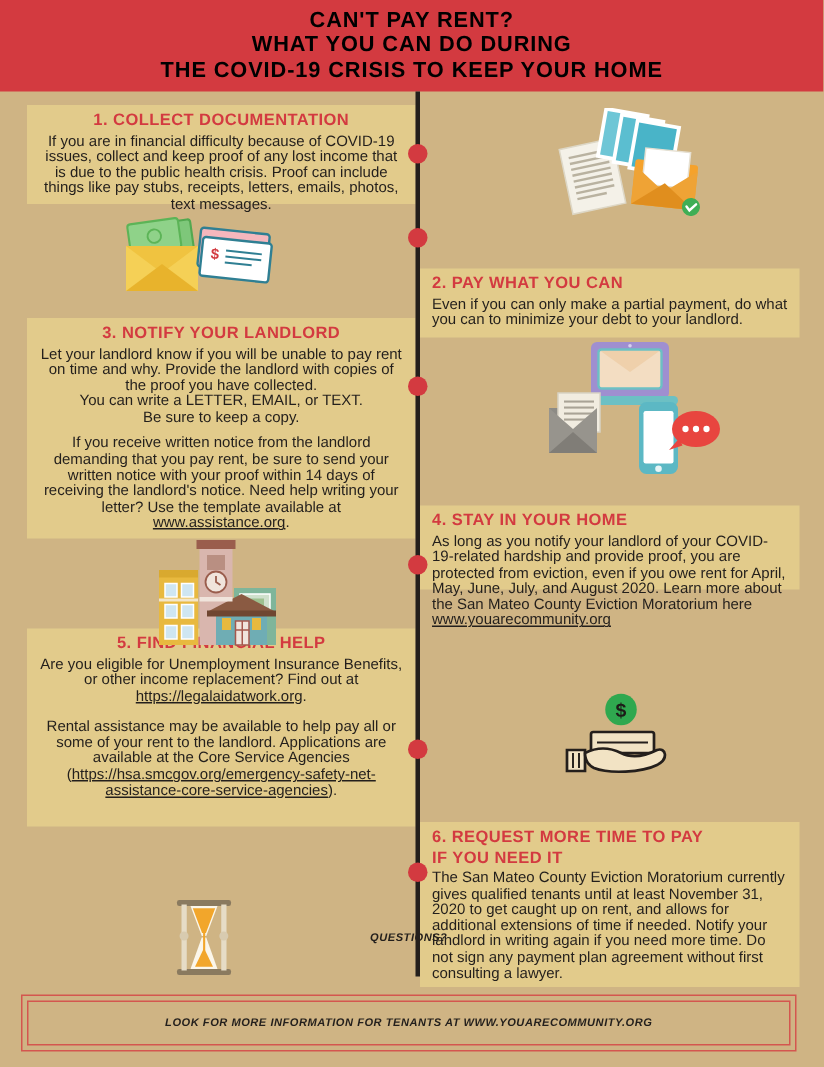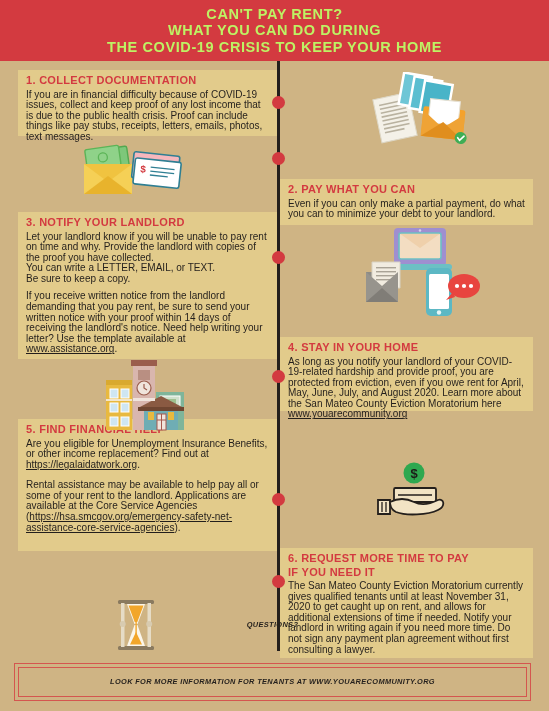--- a/index.html
+++ b/index.html
@@ -12,21 +12,21 @@
   }
   .page{position:relative;width:549px;height:711px;}
 
   
   .header{
     position:absolute;left:0;top:0;width:549px;height:61px;
     background:#d33a40;
     display:flex;flex-direction:column;align-items:center;justify-content:center;
   }
   .header .hl{
-    color:#bef264;font-weight:bold;letter-spacing:.6px;
+    color:#000000;font-weight:bold;letter-spacing:.6px;
     font-size:14.5px;line-height:16.5px;text-align:center;white-space:nowrap;
   }
 
   
   .timeline{
     position:absolute;left:277px;top:61px;width:3px;height:590px;
     background:#241f1c;z-index:5;
   }
   .dot{
     position:absolute;width:13px;height:13px;border-radius:50%;
@@ -41,21 +41,21 @@
   .panel.right{left:280px;width:253px;}
 
   .step-title{
     color:#d33a40;font-weight:bold;font-size:11px;letter-spacing:.3px;
     margin:0 0 3px 0;line-height:12.5px;
   }
   .step-body{
     color:#231f1c;font-size:10px;line-height:10.6px;margin:0;
   }
   .lnk{text-decoration:underline;color:#231f1c;}
-  .ta-r{text-align:left;}
+  .ta-r{text-align:center;}
   .ta-l{text-align:left;}
 
   
   .illo{position:absolute;z-index:4;}
 
   
   .footer{
     position:absolute;left:14px;top:663px;width:517px;height:38px;
     border:1px solid #d4564f;
     box-sizing:border-box;
@@ -190,21 +190,21 @@
       <circle cx="81" cy="88.5" r="2.2" fill="#ffffff" opacity=".85"></circle>
 
       <ellipse cx="106" cy="62" rx="16" ry="12" fill="#e8453f"></ellipse>
       <path d="M95 68 L88 76 L97 73 Z" fill="#e8453f"></path>
       <circle cx="99" cy="62" r="2.1" fill="#ffffff"></circle>
       <circle cx="106" cy="62" r="2.1" fill="#ffffff"></circle>
       <circle cx="113" cy="62" r="2.1" fill="#ffffff"></circle>
     </svg>
   </div>
 
-  <div class="panel right" style="top:337px;height:74px;padding:4px 8px 22px 8px;box-sizing:border-box;">
+  <div class="panel right" style="top:337px;height:56px;padding:4px 8px 22px 8px;box-sizing:border-box;">
     <div class="step-title ta-l">4. STAY IN YOUR HOME</div>
     <div class="step-body ta-l"><span>As long as you notify your landlord of your COVID-19-related hardship and provide proof, you are protected from eviction, even if you owe rent for April, May, June, July, and August 2020. Learn more about the San Mateo County Eviction Moratorium here </span><span class="lnk">www.youarecommunity.org</span></div>
   </div>
 
   <div class="illo" style="left:98px;top:358px;width:100px;height:76px;">
     <svg width="100" height="76" viewBox="0 0 100 76">
 
       <rect x="8" y="26" width="26" height="46" fill="#e8b93f"></rect>
       <rect x="8" y="22" width="26" height="5" fill="#d9a92f"></rect>
       <g fill="#cfe6f2" stroke="#ffffff" stroke-width="1">

